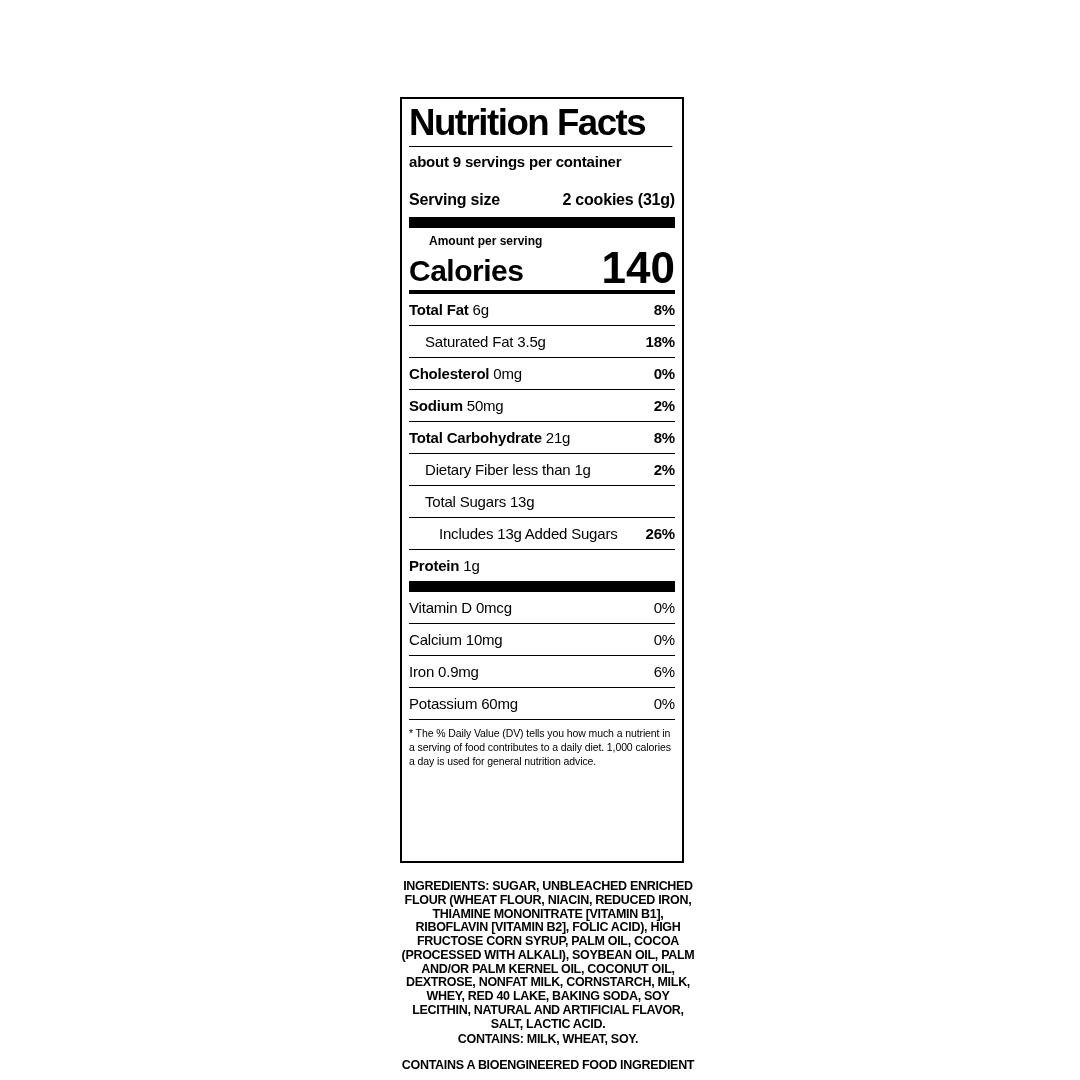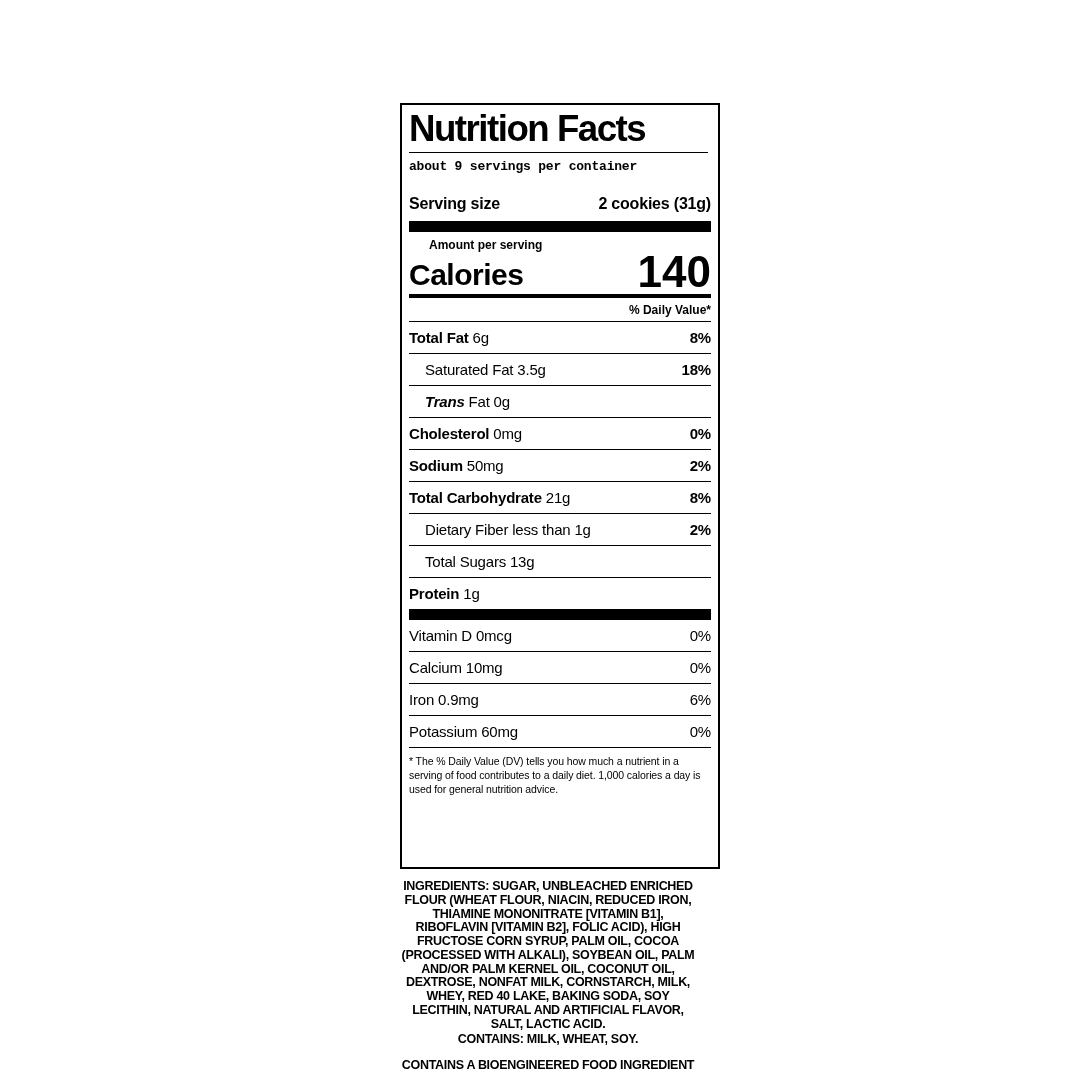--- a/index.html
+++ b/index.html
@@ -3,29 +3,29 @@
 <meta charset="utf-8">
 <style>
   * { margin:0; padding:0; box-sizing:border-box; }
   html,body { background:#ffffff; }
   .canvas {
     position:relative; width:1080px; height:1080px; background:#ffffff;
     font-family:"Liberation Sans", sans-serif; color:#000; overflow:hidden;
   }
   
   .nfl {
-    position:absolute; left:400px; top:103px; width:320px; height:766px;
+    position:absolute; left:400px; top:97px; width:284px; height:766px;
     border:2px solid #000; background:#fff; padding:5px 7px 6px;
   }
   .nfl-title {
     font-size:37px; font-weight:800; letter-spacing:-1.5px; line-height:1.05;
     transform:scaleX(0.99); transform-origin:left;
     padding-bottom:3px; border-bottom:1px solid #000; white-space:nowrap;
   }
-  .servings { font-size:13px; font-weight:700; padding-top:6px; letter-spacing:-0.2px;font-family:Liberation Mono, monospace; }
+  .servings { font-size:15px; font-weight:700; padding-top:6px; letter-spacing:-0.2px; }
   .serving-row {
     display:flex; justify-content:space-between; font-size:16px; font-weight:700;
     padding:5px 0 8px; letter-spacing:-0.2px;margin-top:16px;
   }
   .bar-thick { height:11px; background:#000; }
   .bar-med { height:4px; background:#000; }
   .aps { font-size:12px; font-weight:700; padding-top:6px;margin-left:20px; }
   .calories-row { display:flex; justify-content:space-between; align-items:flex-end; padding:1px 0 4px;text-align:right; }
   .calories-label { font-size:30px; font-weight:800; letter-spacing:-0.5px; line-height:1; }
   .calories-value { font-size:44px; font-weight:800; line-height:0.85; }
@@ -72,36 +72,31 @@
 
     <div class="aps">Amount per serving</div>
 
     <div class="calories-row">
       <span class="calories-label">Calories</span>
       <span class="calories-value">140</span>
     </div>
 
     <div class="bar-med"></div>
 
-    <div class="dv-header">% Daily Value*</div>
 
     <div class="row">
       <span class="nm"><b>Total Fat</b> <span>6g</span></span>
       <span class="dv">8%</span>
     </div>
 
     <div class="row indent1">
       <span class="nm"><span>Saturated Fat</span> <span>3.5g</span></span>
       <span class="dv">18%</span>
     </div>
 
-    <div class="row indent1">
-      <span class="nm"><i>Trans</i> <span>Fat</span> <span>0g</span></span>
-      <span class="dv"></span>
-    </div>
 
     <div class="row">
       <span class="nm"><b>Cholesterol</b> <span>0mg</span></span>
       <span class="dv">0%</span>
     </div>
 
     <div class="row">
       <span class="nm"><b>Sodium</b> <span>50mg</span></span>
       <span class="dv">2%</span>
     </div>
@@ -114,20 +109,24 @@
     <div class="row indent1">
       <span class="nm"><span>Dietary Fiber</span> <span>less than 1g</span></span>
       <span class="dv">2%</span>
     </div>
 
     <div class="row indent1">
       <span class="nm"><span>Total Sugars</span> <span>13g</span></span>
       <span class="dv"></span>
     </div>
 
+    <div class="row indent2">
+      <span class="nm"><span>Includes 13g Added Sugars</span></span>
+      <span class="dv">26%</span>
+    </div>
 
     <div class="row no-line">
       <span class="nm"><b>Protein</b> <span>1g</span></span>
       <span class="dv"></span>
     </div>
 
     <div class="bar-thick"></div>
 
     <div class="row">
       <span class="nm"><span>Vitamin D</span> <span>0mcg</span></span>

